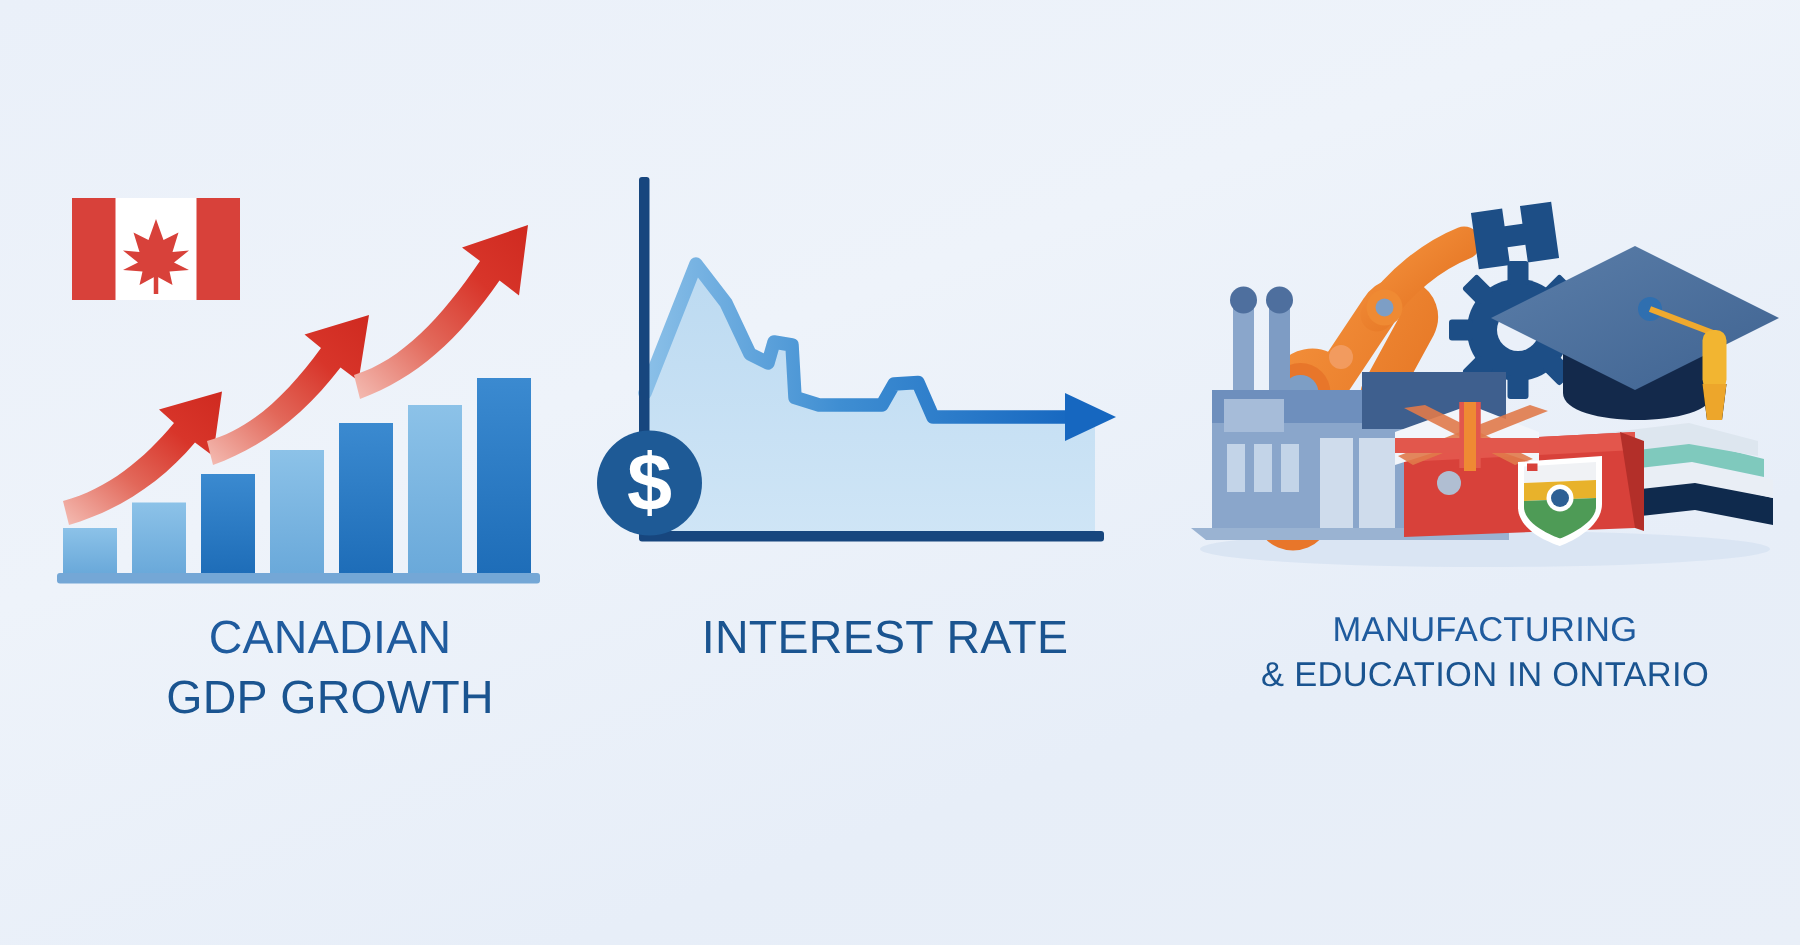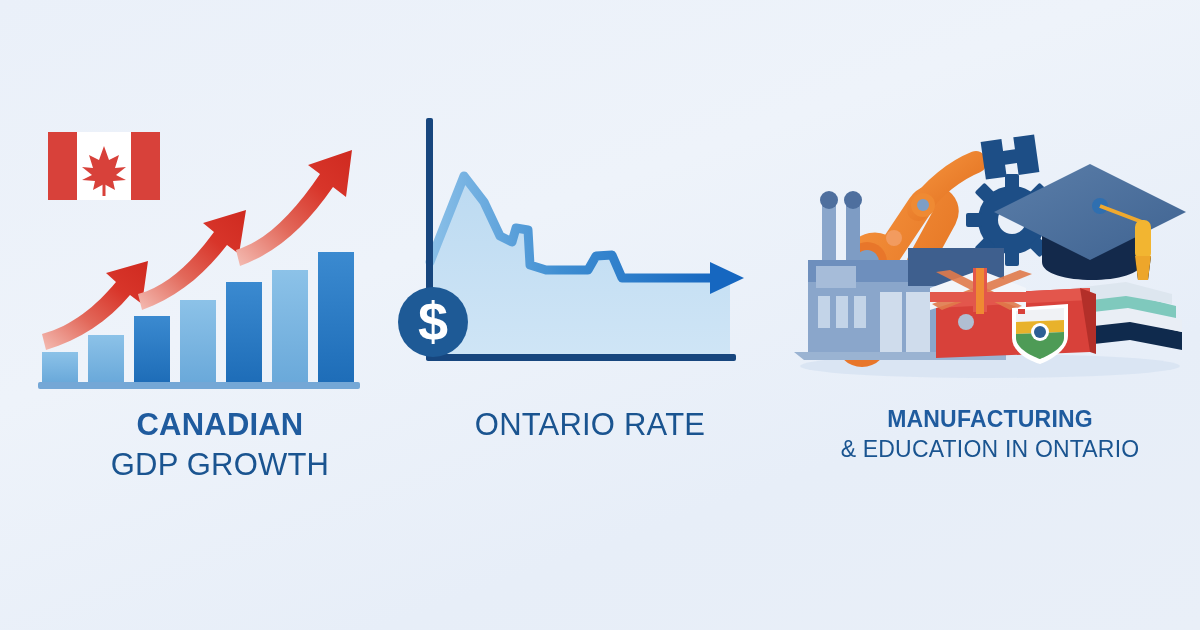--- a/index.html
+++ b/index.html
@@ -38,21 +38,21 @@
     left: 0;
     top: 405px;
     width: 100%;
     text-align: center;
     line-height: 1.30;
     letter-spacing: 0.2px;
   }
   .cap-line1 {
     display: block;
     font-size: 31px;
-    font-weight: 700;
+    font-weight: 400;
     color: #1f5b9e;
   }
   .cap-line2 {
     display: block;
     font-size: 31px;
     font-weight: 400;
     color: #1a5490;
   }
   #panel-manu .cap-line1,
   #panel-manu .cap-line2 { font-size: 23px; }
@@ -139,21 +139,21 @@
         <rect x="26" y="8" width="7" height="242" rx="2" fill="#17467e"></rect>
         <rect x="26" y="244" width="310" height="7" rx="2" fill="#17467e"></rect>
 
         <g>
           <circle cx="33" cy="212" r="35" fill="#1e5a96"></circle>
           <text x="33" y="230" text-anchor="middle" font-family="'Liberation Sans', sans-serif" font-size="54" font-weight="700" fill="#ffffff">$</text>
         </g>
       </svg>
     </div>
     <div class="caption">
-      <span class="cap-line2">ONTARIO RATE</span>
+      <span class="cap-line2">INTEREST RATE</span>
     </div>
   </div>
 
   <div class="panel" id="panel-manu">
     <div class="art">
       <svg viewBox="0 0 400 285" preserveAspectRatio="xMidYMid meet">
         <defs>
           <linearGradient id="capTop" x1="0" y1="0" x2="1" y2="1">
             <stop offset="0%" stop-color="#5b7ea9"></stop>
               <stop offset="100%" stop-color="#3f6391"></stop>

